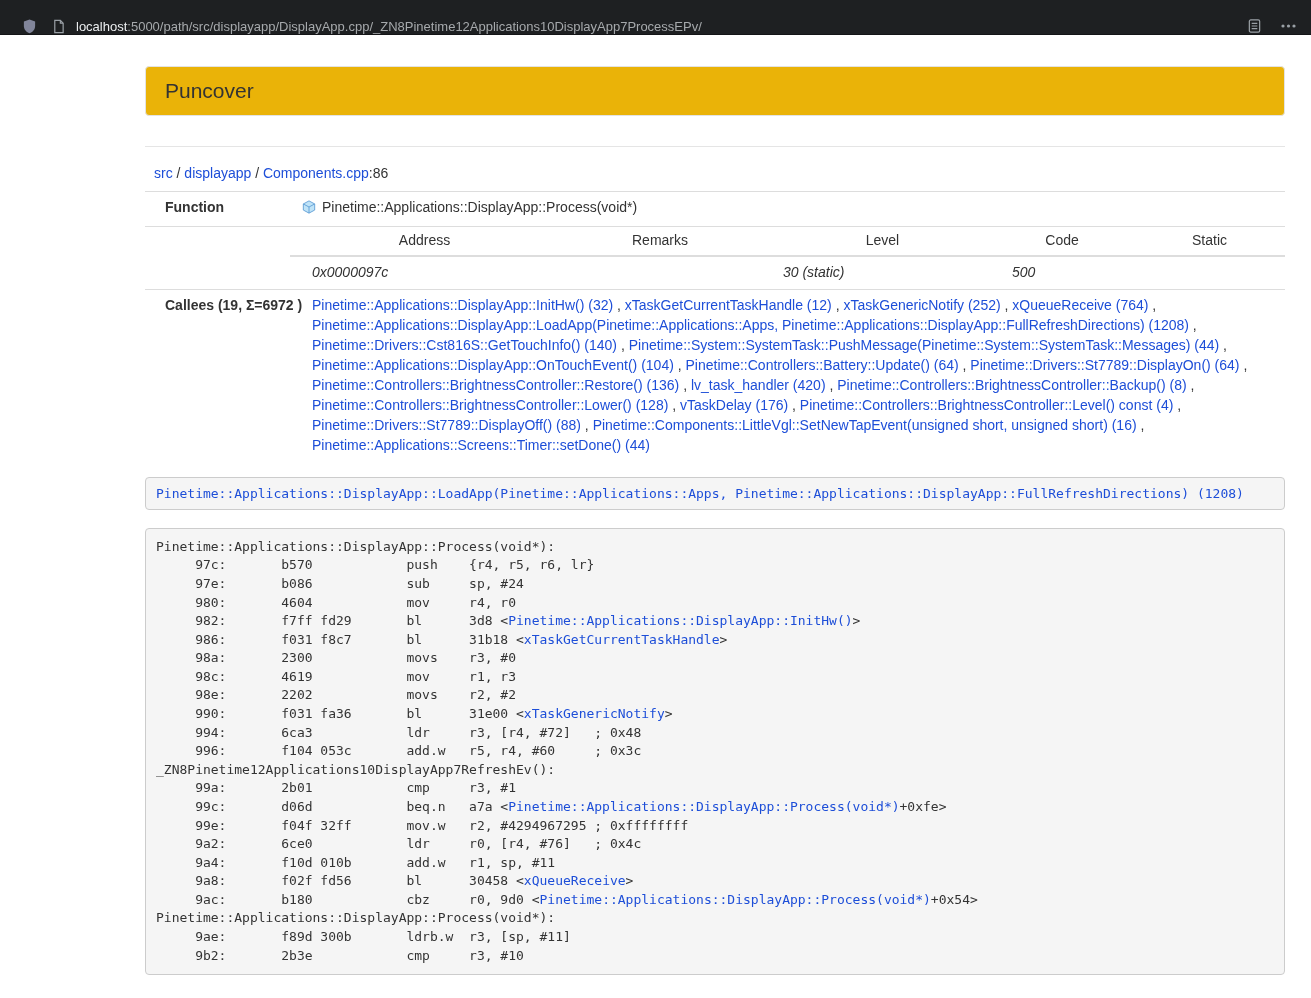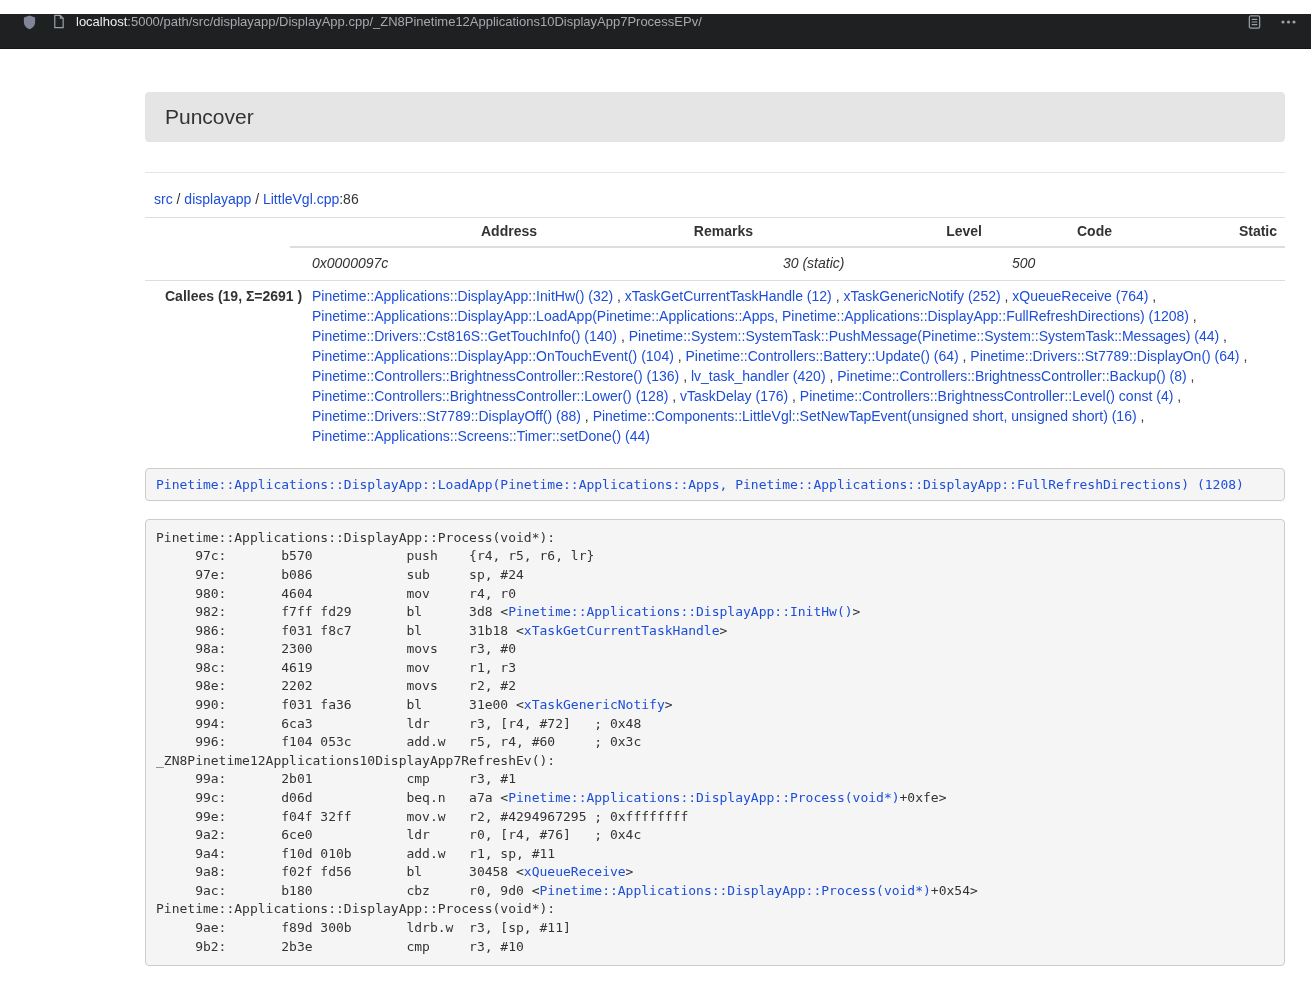--- a/index.html
+++ b/index.html
@@ -2,50 +2,50 @@
 <html><head>
 <meta charset="utf-8">
 <style>
   * { box-sizing: border-box; }
   html, body { margin:0; padding:0; background:#ffffff; overflow:hidden; }
   body { font-family:"Liberation Sans", sans-serif; font-size:14px; color:#333; }
   a { color:#1d4ed8; text-decoration:none; cursor:pointer; }
 
   
   .topbar { height:35px; background:#1e2022; border-bottom:1px solid #141517;
-            display:flex; align-items:flex-start; padding:0 14px 0 22px;margin-top:14px; }
+            display:flex; align-items:flex-end; padding:0 14px 0 22px; }
   .topbar .icn { display:flex; align-items:center; justify-content:center; flex:0 0 auto; }
   .icn-shield { margin-right:15px; }
   .icn-page { margin-right:11px; }
   .urlbar { flex:1 1 auto; font-size:13px; color:#a6a9ac; white-space:nowrap; overflow:hidden; }
   .urlbar .host { color:#eceef0; }
   .icn-reader { margin-right:18px; }
 
   
   main { width:1140px; margin:0 0 0 145px; }
 
-  .well { margin-top:43px; background:#e5e5e5; border:1px solid #e3e3e3;
+  .well { margin-top:31px; background:#eab308; border:1px solid #e3e3e3;
           border-radius:4px; padding:12px 19px; }
   .well h1 { margin:0; font-size:21px; font-weight:500; color:#333; }
 
   hr.rule { border:0; border-top:1px solid #e5e5e5; margin:30px 0 18px; }
 
   .crumbs { padding-left:9px; margin:0 0 10px; }
   .crumbs .sep { color:#333; }
   .crumbs .suffix { color:#333;margin-top:28px; }
 
   table.main-table { width:100%; border-collapse:collapse; table-layout:fixed; line-height:1.42857; }
   .main-table th.lbl { text-align:left; vertical-align:top; font-weight:700;
                        padding:6px 8px 6px 20px; border-top:1px solid #ddd; white-space:nowrap; overflow:visible; }
   .main-table td.cnt { vertical-align:top; padding:6px 8px 6px 22px; border-top:1px solid #ddd; }
   .main-table td.fnpad { padding-left:12px; }
   .main-table td.nopad { padding:0; border-top:1px solid #ddd; }
 
   table.sub { width:100%; border-collapse:collapse; table-layout:fixed; }
-  .sub th { text-align:right; font-weight:700; padding:4px 8px 4px 22px; border-bottom:2px solid #ddd; }
+  .sub th { text-align:center; font-weight:400; padding:4px 8px 4px 22px; border-bottom:2px solid #ddd; }
   .sub td { padding:6px 8px 6px 22px;font-style:italic; }
 
   .fn-icon { display:inline-block; vertical-align:-2px; margin-right:6px; }
 
   .symbol-box { margin-top:15px; background:#f5f5f5; border:1px solid #ccc; border-radius:4px;
                 padding:8px 10px; font-family:"DejaVu Sans Mono", monospace; font-size:13px; }
 
   pre.code-box { margin:18px 0 0; background:#f5f5f5; border:1px solid #ccc; border-radius:4px;
                  padding:9px 10px; font-family:"DejaVu Sans Mono", monospace; font-size:13px;
                  line-height:1.43; color:#333; white-space:pre; overflow:hidden; }
@@ -84,28 +84,39 @@
 </header>
 
 <main>
 
   <div class="well">
     <h1>Puncover</h1>
   </div>
 
   <hr class="rule">
 
-  <div class="crumbs" id="breadcrumb"><a href="#">src</a><span class="sep"> / </span><a href="#">displayapp</a><span class="sep"> / </span><a href="#">LittleVgl.cpp</a><span class="suffix">:86</span></div>
+  <div class="crumbs" id="breadcrumb"><a href="#">src</a><span class="sep"> / </span><a href="#">displayapp</a><span class="sep"> / </span><a href="#">Components.cpp</a><span class="suffix">:86</span></div>
 
   <table class="main-table">
     <colgroup>
         <col style="width:145px">
         <col>
       </colgroup>
     <tbody>
+      <tr>
+        <th class="lbl">Function</th>
+        <td class="cnt fnpad">
+          <span class="fn-icon">
+            <svg width="14" height="14" viewBox="0 0 16 16">
+                <path d="M8 1 L14.5 4.5 V11.5 L8 15 L1.5 11.5 V4.5 Z" fill="#bfe3f7" stroke="#5b9bd5" stroke-width="1"></path>
+                <path d="M1.5 4.5 L8 8 L14.5 4.5 M8 8 V15" stroke="#5b9bd5" stroke-width="1" fill="none"></path>
+              </svg>
+          </span><span>Pinetime::Applications::DisplayApp::Process(void*)</span>
+        </td>
+      </tr>
       <tr>
         <th class="lbl"></th>
         <td class="nopad">
           <table class="sub">
             <colgroup>
                 <col style="width:255px">
                 <col style="width:216px">
                 <col style="width:229px">
                 <col style="width:130px">
                 <col>
@@ -125,21 +136,21 @@
                 <td></td>
                 <td>30 (static)</td>
                 <td>500</td>
                 <td></td>
               </tr>
             </tbody>
           </table>
         </td>
       </tr>
       <tr>
-        <th class="lbl">Callees (19, Σ=2691 )</th>
+        <th class="lbl">Callees (19, Σ=6972 )</th>
         <td class="cnt" id="callees"><a href="#">Pinetime::Applications::DisplayApp::InitHw() (32)</a> , <a href="#">xTaskGetCurrentTaskHandle (12)</a> , <a href="#">xTaskGenericNotify (252)</a> , <a href="#">xQueueReceive (764)</a> , <a href="#">Pinetime::Applications::DisplayApp::LoadApp(Pinetime::Applications::Apps, Pinetime::Applications::DisplayApp::FullRefreshDirections) (1208)</a> , <a href="#">Pinetime::Drivers::Cst816S::GetTouchInfo() (140)</a> , <a href="#">Pinetime::System::SystemTask::PushMessage(Pinetime::System::SystemTask::Messages) (44)</a> , <a href="#">Pinetime::Applications::DisplayApp::OnTouchEvent() (104)</a> , <a href="#">Pinetime::Controllers::Battery::Update() (64)</a> , <a href="#">Pinetime::Drivers::St7789::DisplayOn() (64)</a> , <a href="#">Pinetime::Controllers::BrightnessController::Restore() (136)</a> , <a href="#">lv_task_handler (420)</a> , <a href="#">Pinetime::Controllers::BrightnessController::Backup() (8)</a> , <a href="#">Pinetime::Controllers::BrightnessController::Lower() (128)</a> , <a href="#">vTaskDelay (176)</a> , <a href="#">Pinetime::Controllers::BrightnessController::Level() const (4)</a> , <a href="#">Pinetime::Drivers::St7789::DisplayOff() (88)</a> , <a href="#">Pinetime::Components::LittleVgl::SetNewTapEvent(unsigned short, unsigned short) (16)</a> , <a href="#">Pinetime::Applications::Screens::Timer::setDone() (44)</a></td>
       </tr>
     </tbody>
   </table>
 
   <div class="symbol-box">
     <a href="#">Pinetime::Applications::DisplayApp::LoadApp(Pinetime::Applications::Apps, Pinetime::Applications::DisplayApp::FullRefreshDirections) (1208)</a>
   </div>
 
   <pre class="code-box" id="disassembly">Pinetime::Applications::DisplayApp::Process(void*):

